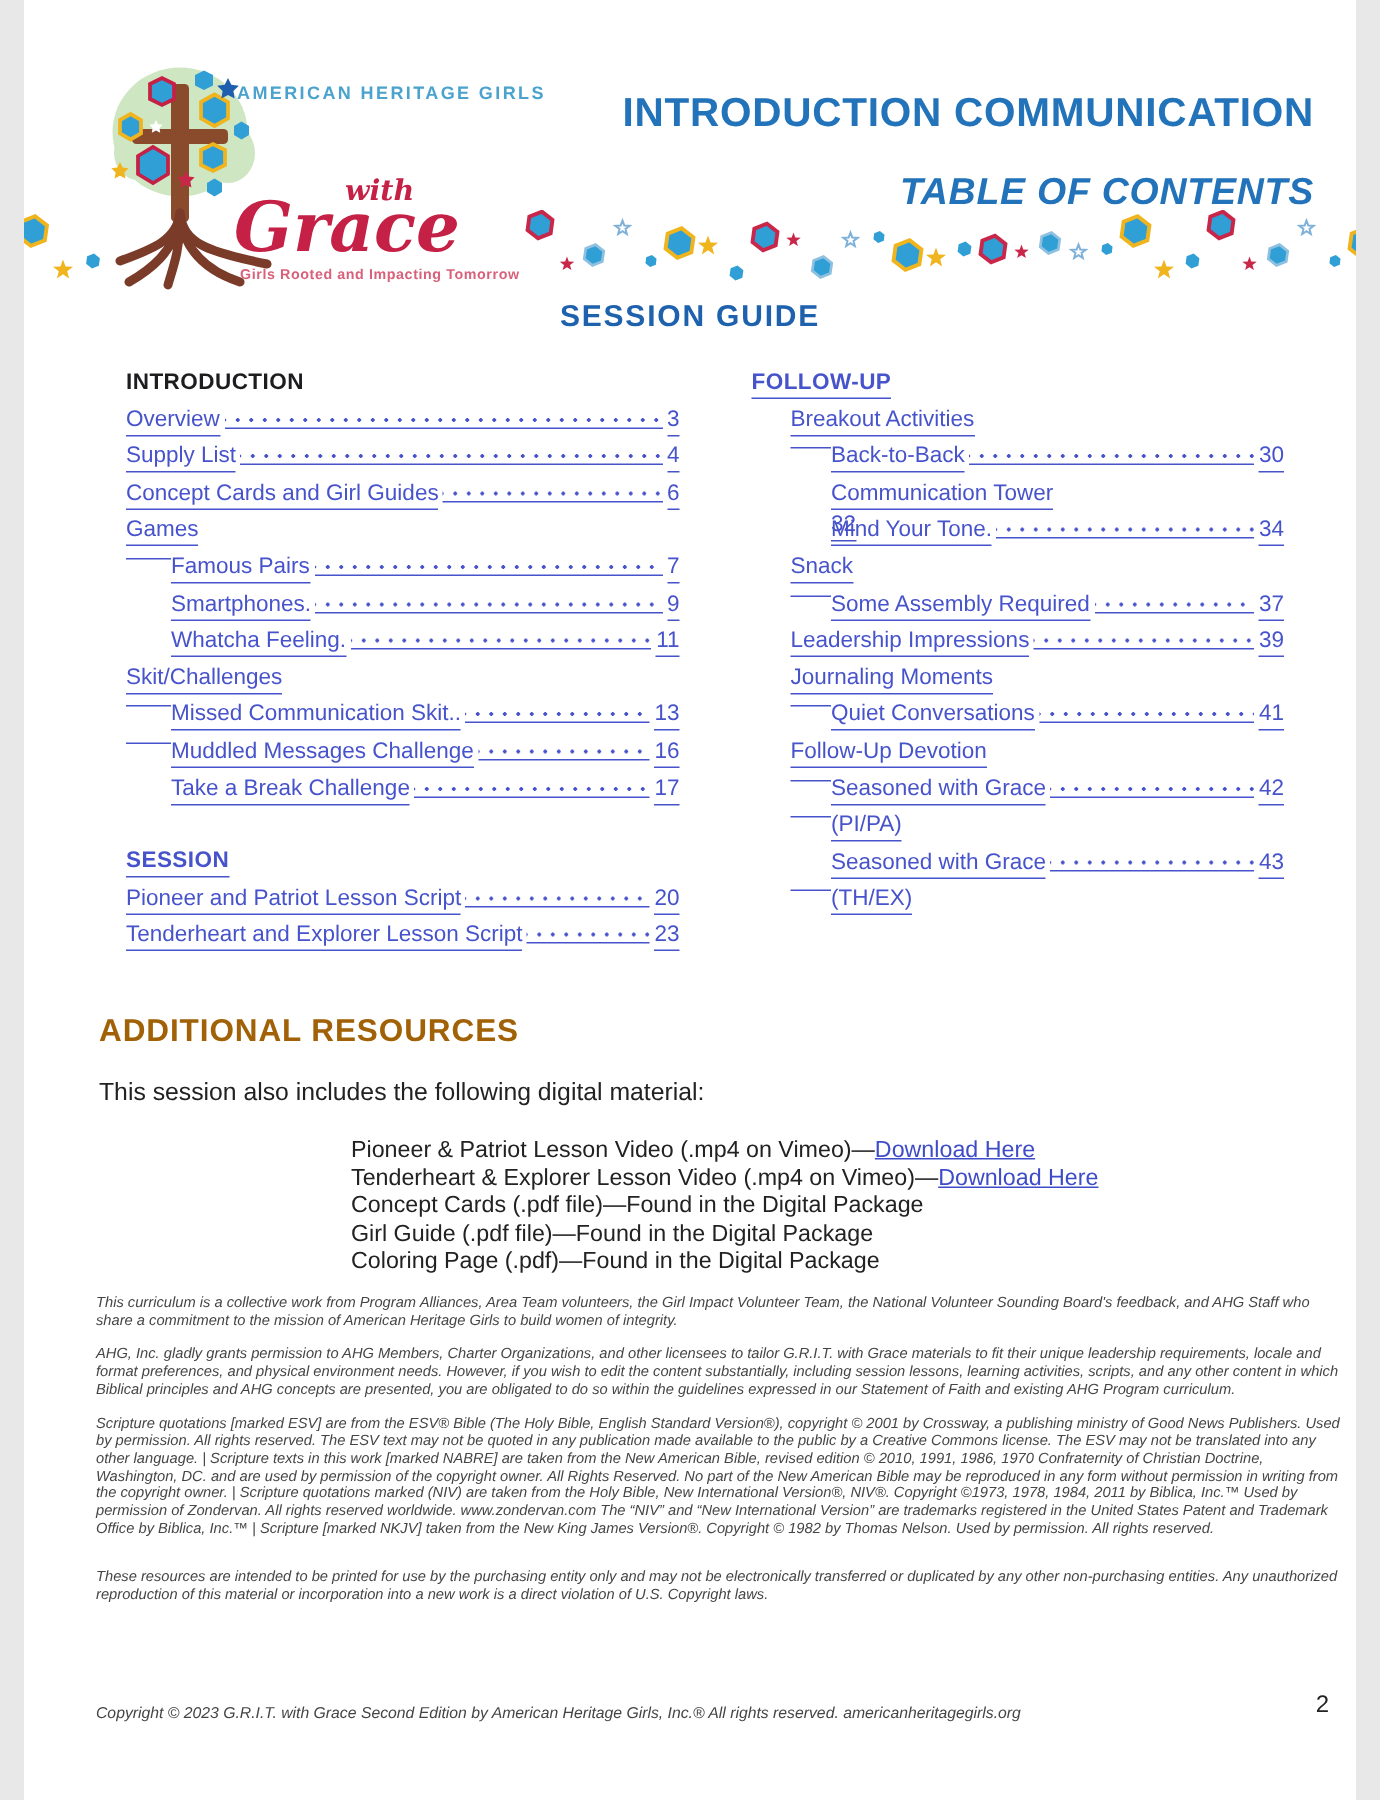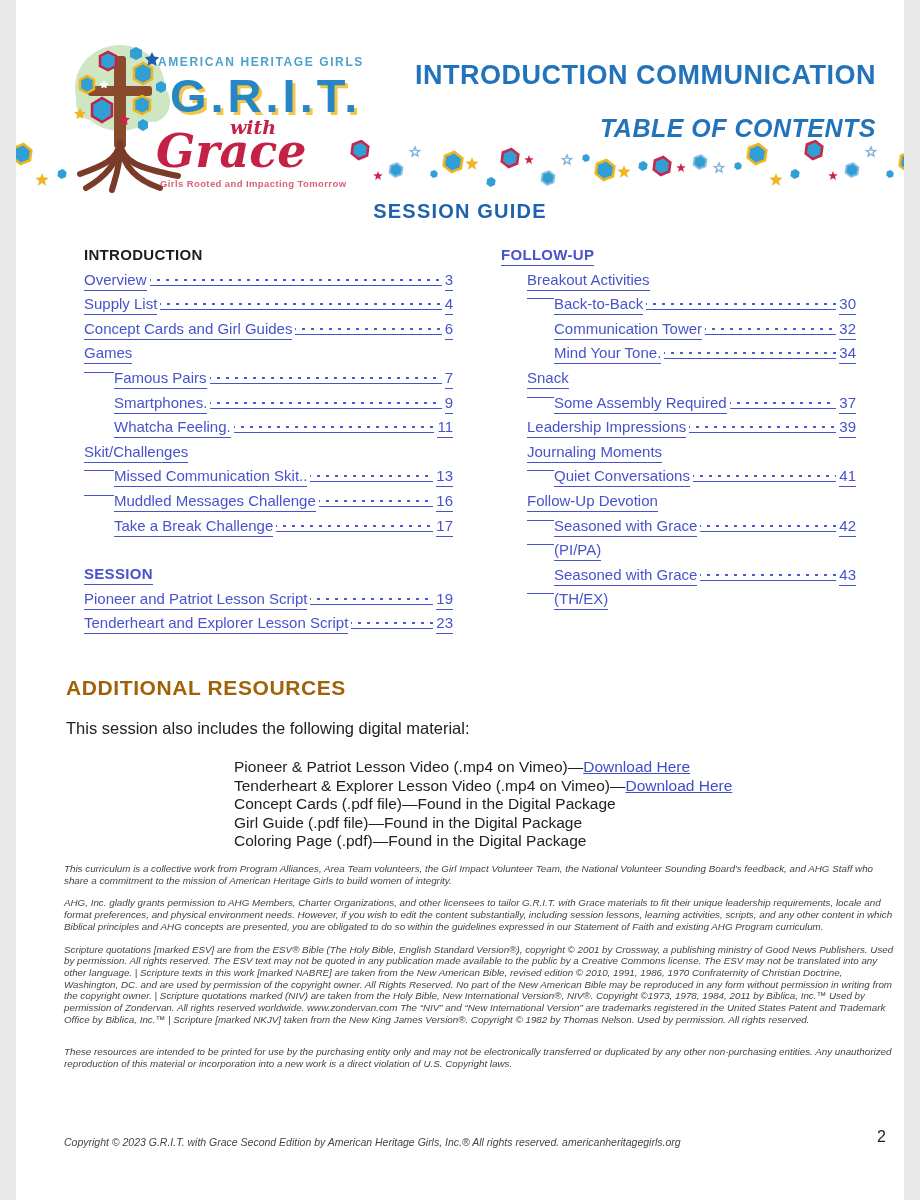--- a/index.html
+++ b/index.html
@@ -100,21 +100,20 @@
       </g>
 
       <g>
         <path d="M80 10 l2.2 4.5 5 .7 -3.6 3.5 .8 5 -4.4 -2.3 -4.4 2.3 .8 -5 -3.6 -3.5 5 -.7 z" fill="#1d5fae"></path>
         <path d="M8 66 l1.8 3.6 4 .6 -2.9 2.8 .7 4 -3.6 -1.9 -3.6 1.9 .7 -4 -2.9 -2.8 4 -.6 z" fill="#f0b51e"></path>
         <path d="M52 72 l1.8 3.6 4 .6 -2.9 2.8 .7 4 -3.6 -1.9 -3.6 1.9 .7 -4 -2.9 -2.8 4 -.6 z" fill="#c9274a"></path>
         <path d="M32 38 l1.4 2.8 3.1 .4 -2.2 2.2 .5 3.1 -2.8 -1.5 -2.8 1.5 .5 -3.1 -2.2 -2.2 3.1 -.4 z" fill="#ffffff"></path>
       </g>
     </svg>
     <div class="brand-top">AMERICAN HERITAGE GIRLS</div>
-    <div class="grit">G.R.I.T.</div>
     <div class="with">with</div>
     <div class="grace">Grace</div>
     <div class="tagline">Girls Rooted and Impacting Tomorrow</div>
   </div>
 
   <div class="doc-header">
     <div class="doc-title">INTRODUCTION COMMUNICATION</div>
     <div class="doc-subtitle">TABLE OF CONTENTS</div>
   </div>
 
@@ -216,42 +215,42 @@
           <span class="leader"></span>
           <span class="pg">17</span>
         </div>
         <div class="spacer"></div>
         <div class="row bold" style="padding-left: 0px;">
           <span class="label nopage">SESSION</span>
         </div>
         <div class="row" style="padding-left: 0px;">
           <span class="label">Pioneer and Patriot Lesson Script</span>
           <span class="leader"></span>
-          <span class="pg">19</span>
+          <span class="pg">20</span>
         </div>
         <div class="row" style="padding-left: 0px;">
           <span class="label">Tenderheart and Explorer Lesson Script</span>
           <span class="leader"></span>
           <span class="pg">23</span>
         </div>
       </div>
       <div class="toc-col right">
         <div class="row bold" style="padding-left: 0px;">
           <span class="label nopage">FOLLOW-UP</span>
         </div>
         <div class="row" style="padding-left: 26px;">
           <span class="label nopage">Breakout Activities</span>
         </div>
         <div class="row">
           <span class="lead" style="margin-left: 26px; width: 27px;"></span>
           <span class="label">Back-to-Back</span>
           <span class="leader"></span>
           <span class="pg">30</span>
         </div>
-        <div class="row" style="padding-left: 53px;">
+        <div class="row" style="padding-left: 53px; flex-direction: column;">
           <span class="label">Communication Tower</span>
           <span class="leader"></span>
           <span class="pg">32</span>
         </div>
         <div class="row" style="padding-left: 53px;">
           <span class="label">Mind Your Tone.</span>
           <span class="leader"></span>
           <span class="pg">34</span>
         </div>
         <div class="row" style="padding-left: 26px;">

